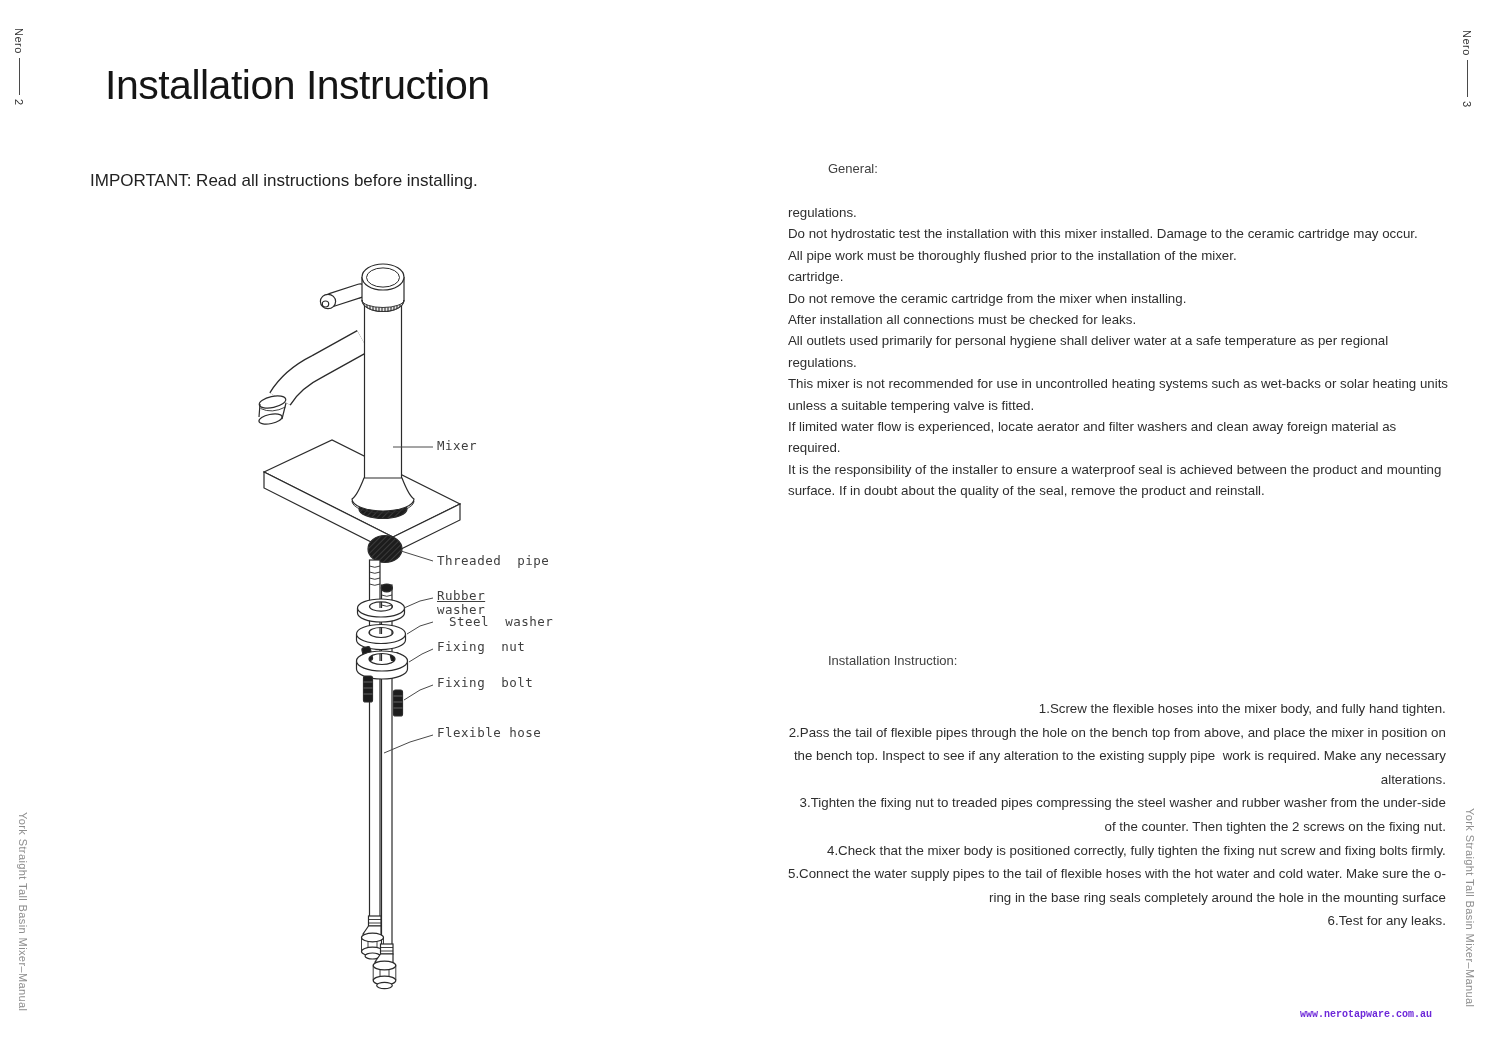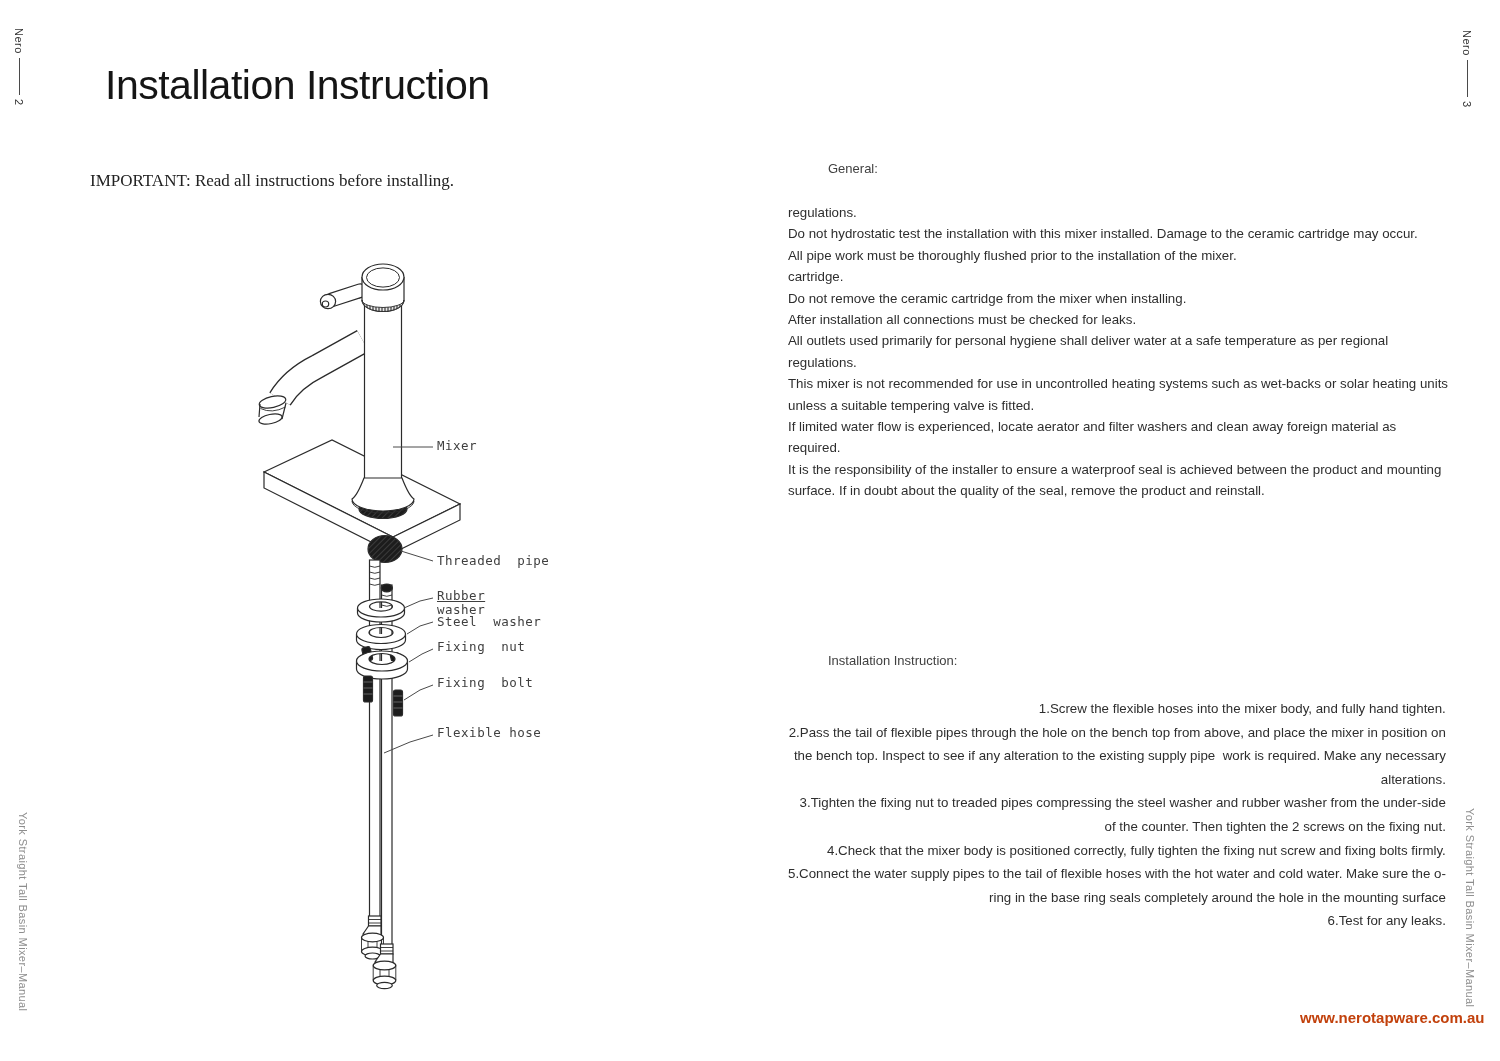--- a/index.html
+++ b/index.html
@@ -5,33 +5,33 @@
   html,body{margin:0;padding:0;background:#fff;}
   .sheet{position:relative;width:1500px;height:1061px;background:#ffffff;overflow:hidden;
          font-family:"Liberation Sans",sans-serif;color:#2f2f2f;}
   
   .rail{position:absolute;display:flex;flex-direction:column;align-items:center;gap:4px;}
   .rail-text{writing-mode:vertical-rl;text-orientation:mixed;font-size:11px;color:#343434;letter-spacing:.5px;white-space:pre;}
   .rail-rule{width:1px;height:37px;background:#4a4a4a;}
   .rail-gray{writing-mode:vertical-rl;text-orientation:mixed;font-size:11px;color:#8d8d8d;letter-spacing:.4px;white-space:pre;}
   
   .title{position:absolute;left:105px;top:62px;font-size:41px;letter-spacing:-.5px;color:#151515;white-space:pre;}
-  .important{position:absolute;left:90px;top:171px;font-size:17px;color:#222;white-space:pre;font-family:Liberation Serif, serif;}
+  .important{position:absolute;left:90px;top:171px;font-size:17px;color:#222;white-space:pre;}
   
   .diagram{position:absolute;left:245px;top:255px;width:315px;height:755px;}
   .diagram svg{position:absolute;left:0;top:0;}
   .cadlabel{position:absolute;left:192px;font-family:"DejaVu Sans Mono",monospace;
             font-size:12.5px;letter-spacing:.5px;color:#3f3f3f;white-space:pre;line-height:14px;}
   
   .rc-head{position:absolute;left:828px;font-size:13px;color:#404040;white-space:pre;}
   .tblock{position:absolute;left:788px;}
   .tline{font-size:13.3px;color:#2e2e2e;white-space:pre;}
   .tblock.general .tline{line-height:21.4px;}
   .tblock.steps .tline{line-height:23.6px;text-align:right;}
-  .website{position:absolute;left:1300px;top:1009px;font-size:15px;font-weight:bold;color:#c2410c;white-space:pre;}
+  .website{position:absolute;left:1300px;top:1009px;font-size:10px;font-weight:bold;color:#6d28d9;white-space:pre;font-family:Liberation Mono, monospace;}
 </style>
 </head>
 <body>
 
 <div class="sheet">
 
   <div class="rail" style="left:13px;top:28px;">
     <span class="rail-text">Nero</span>
     <span class="rail-rule"></span>
     <span class="rail-text">2</span>
@@ -169,21 +169,21 @@
           <path d="M 404,700 L 420,690 L 433,685"></path>
           <path d="M 384,753 L 410,742 L 433,735"></path>
         </g>
       </g>
     </svg>
 
     <div class="cadlabel" style="top:184px;">Mixer</div>
     <div class="cadlabel" style="top:299px;">Threaded  pipe</div>
     <div class="cadlabel" style="top:334px;text-decoration:underline;">Rubber</div>
     <div class="cadlabel" style="top:348px;">washer</div>
-    <div class="cadlabel" style="top:360px;">Steel  washer</div>
+    <div class="cadlabel" style="top:360px;margin-left:12px;">Steel  washer</div>
     <div class="cadlabel" style="top:385px;">Fixing  nut</div>
     <div class="cadlabel" style="top:421px;">Fixing  bolt</div>
     <div class="cadlabel" style="top:471px;">Flexible hose</div>
   </div>
 
   <div class="rc-head" style="top:161px;">General:</div>
   <div class="tblock general" style="top:202px;">
     <div class="tline">regulations.</div>
     <div class="tline">Do not hydrostatic test the installation with this mixer installed. Damage to the ceramic cartridge may occur.</div>
     <div class="tline">All pipe work must be thoroughly flushed prior to the installation of the mixer.</div>

